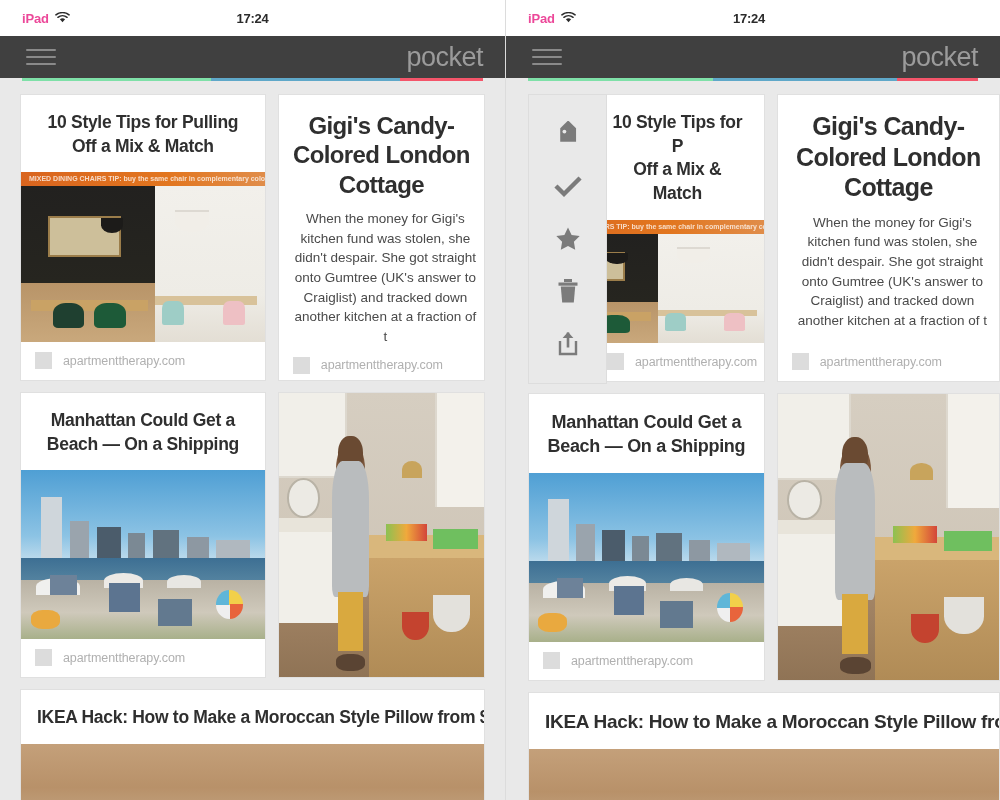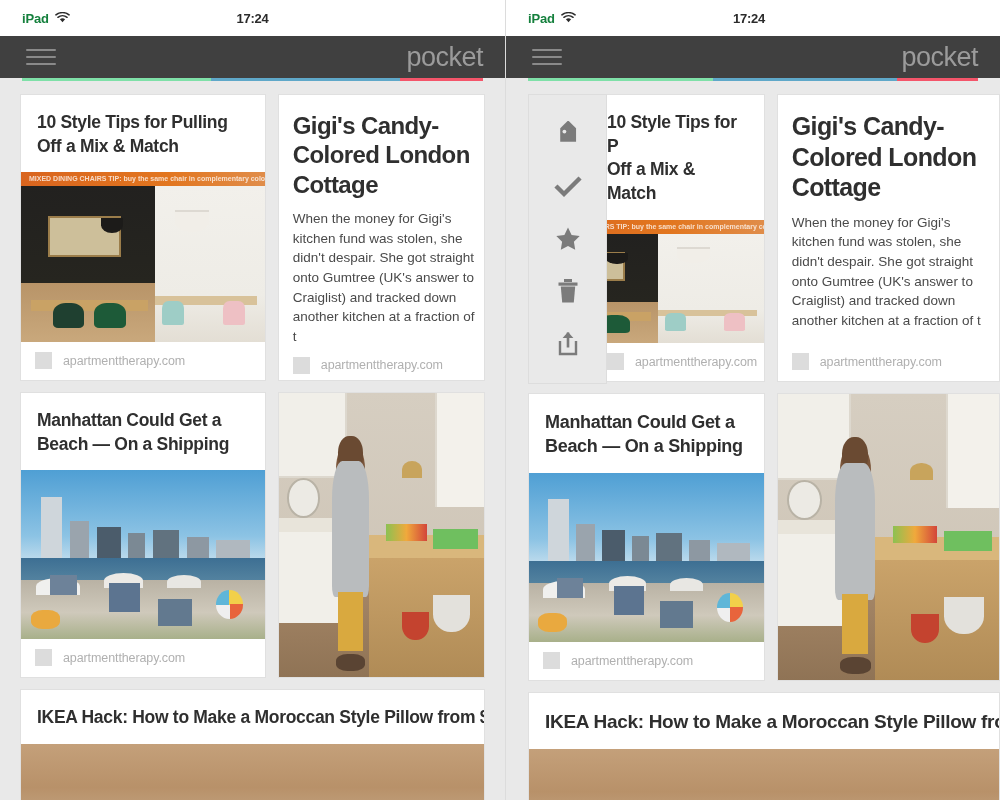--- a/index.html
+++ b/index.html
@@ -13,21 +13,21 @@
   .panel { position: relative; width: 505px; height: 800px; background: #e9e9e9; overflow: hidden; }
   .panel.right { width: 495px; border-left: 1px solid #dcdcdc; }
 
   
   .statusbar {
     height: 36px; background: #ffffff;
     display: flex; align-items: center;
     position: relative; padding: 0 22px;
   }
   .sb-left { display: flex; align-items: center; gap: 6px; }
-  .sb-device { font-size: 13px; font-weight: bold; color: #15803d; letter-spacing: -0.2px; }
+  .sb-device { font-size: 13px; font-weight: bold; color: #ec4899; letter-spacing: -0.2px; }
   .wifi-icon { display: block; }
   .sb-time {
     position: absolute; left: 0; right: 0; text-align: center;
     font-size: 13px; font-weight: bold; color: #2b2b2b; letter-spacing: -0.2px;
   }
   .panel.right .sb-time { margin-left: -8px; }
 
   
   .navbar {
     height: 42px; background: #404040;
@@ -47,21 +47,21 @@
   .seg.blue  { flex: 0 0 41%; }
   .seg.red   { flex: 1 1 auto; }
 
   
   .content {
     position: absolute; top: 84px; left: 0; right: 0; bottom: 0;
     background: #e9e9e9; padding: 10px 20px 0 20px;
   }
   .panel.right .content { padding-left: 22px; padding-right: 0; }
 
-  .row { display: flex; gap: 12px; margin-bottom: 11px; }
+  .row { display: flex; gap: 12px; margin-bottom: 11px; text-align: center; }
   .card {
     background: #ffffff; border: 1px solid #e0e0e0;
     overflow: hidden; display: flex; flex-direction: column;
     cursor: pointer;
   }
   .card-title {
     font-size: 17.5px; font-weight: bold; color: #2f2f2f;
     line-height: 1.35; letter-spacing: -0.3px;
     padding: 16px 16px 14px 16px;
     white-space: pre-line;

